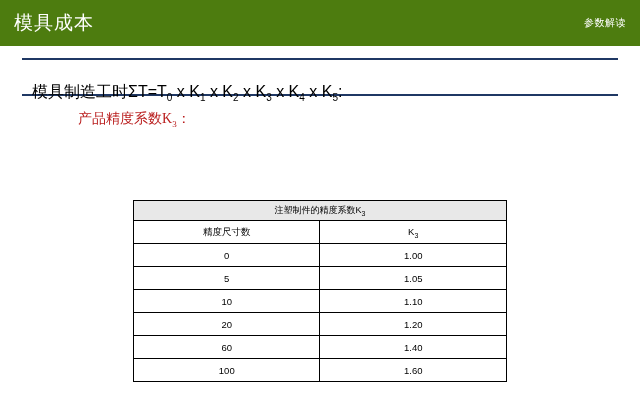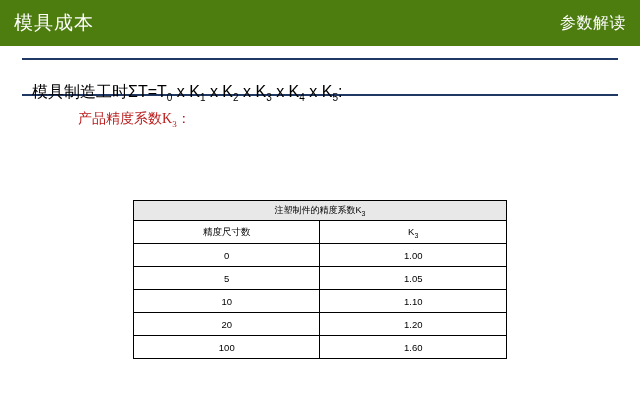--- a/index.html
+++ b/index.html
@@ -34,21 +34,21 @@
   }
   .header-title {
     color: #ffffff;
     font-size: 19px;
     letter-spacing: 1px;
     padding-left: 14px;
     font-weight: normal;
   }
   .header-sub {
     color: #ffffff;
-    font-size: 16px;
+    font-size: 10px;
     padding-right: 14px;
     letter-spacing: 0.5px;
   }
   
   .formula-box {
     position: absolute;
     left: 22px;
     top: 58px;
     width: 596px;
     height: 34px;
@@ -168,20 +168,24 @@
       </tr>
       <tr>
         <td>10</td>
         <td>1.10</td>
       </tr>
       <tr>
         <td>20</td>
         <td>1.20</td>
       </tr>
       <tr>
+        <td>60</td>
+        <td>1.40</td>
+      </tr>
+      <tr>
         <td>100</td>
         <td>1.60</td>
       </tr>
     </tbody>
       </table>
   </div>
 
 </div>
 
 </body></html>

